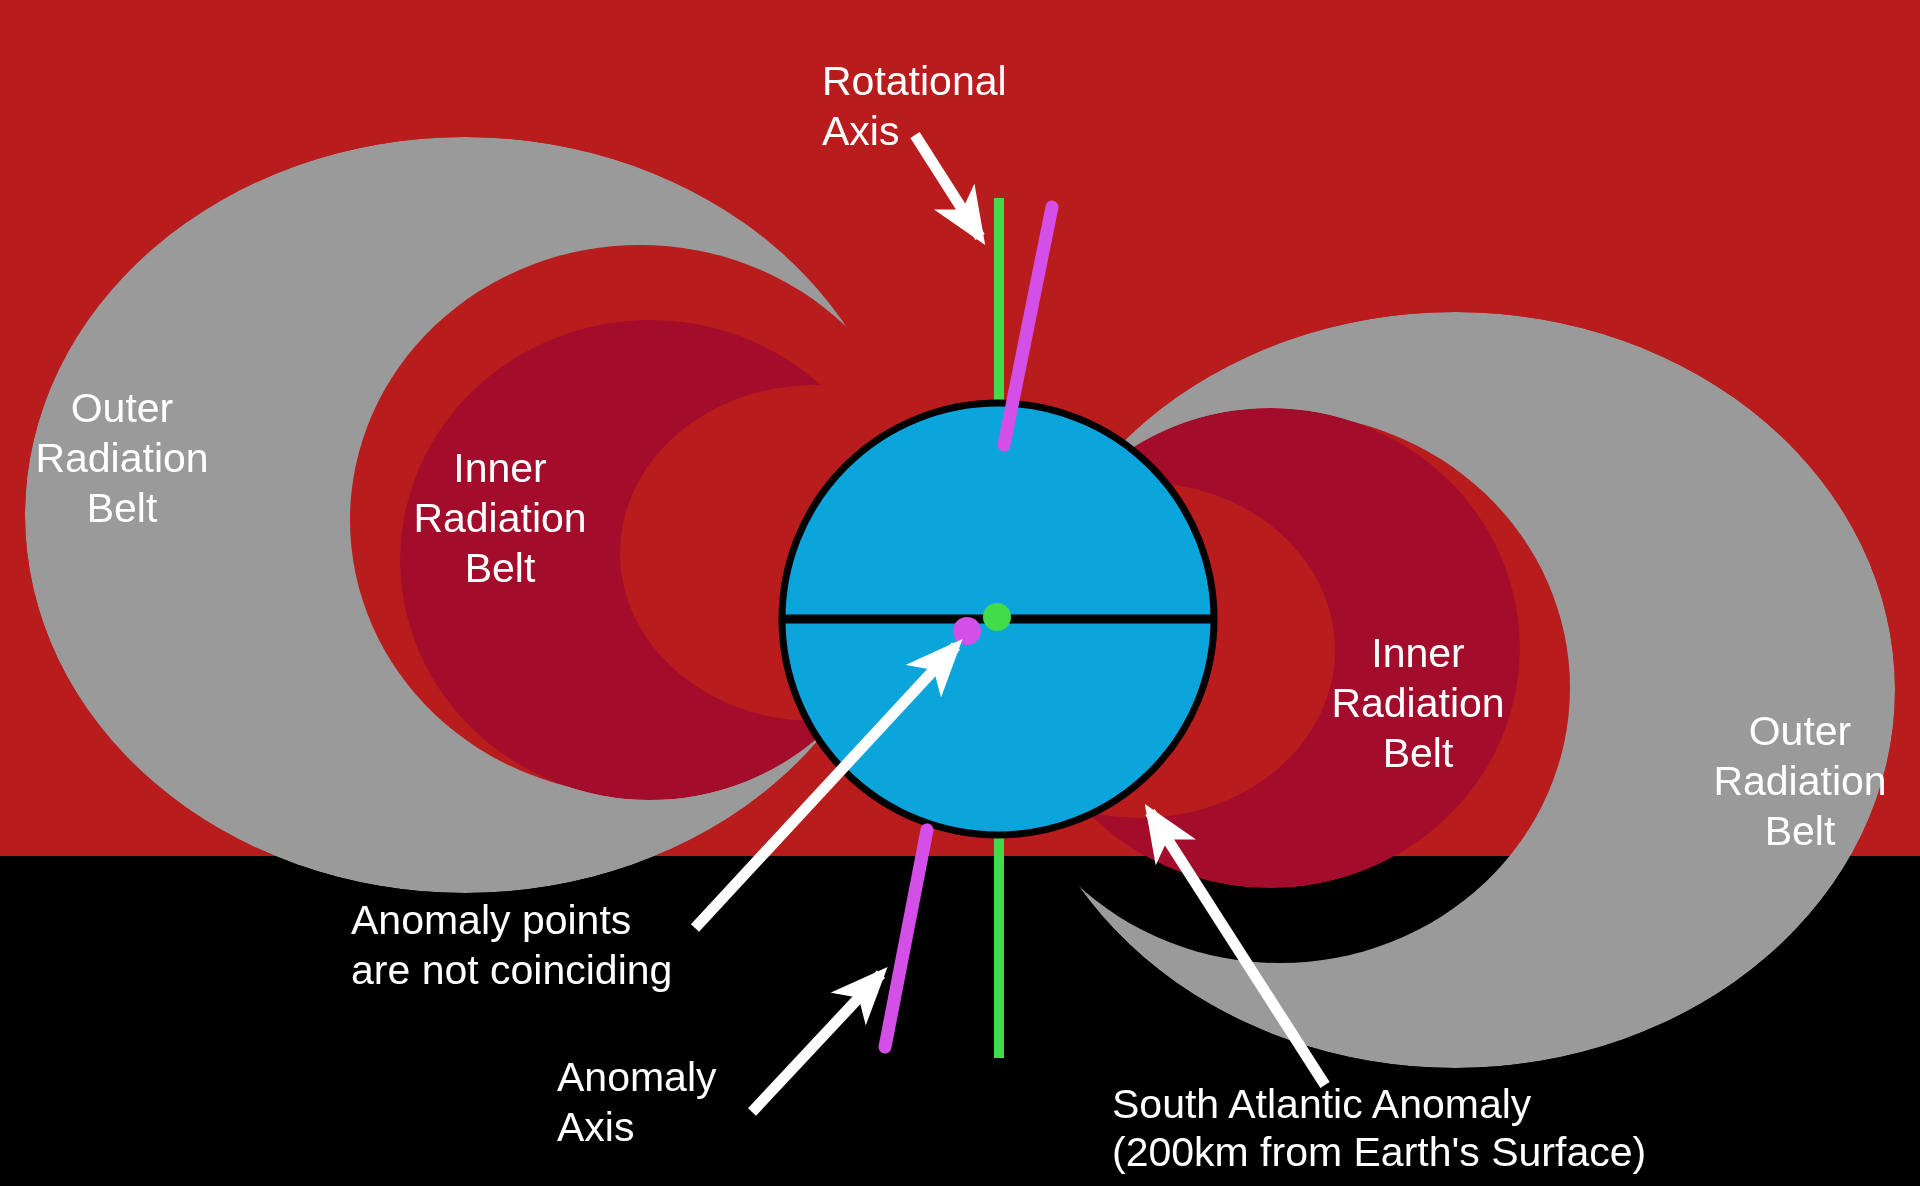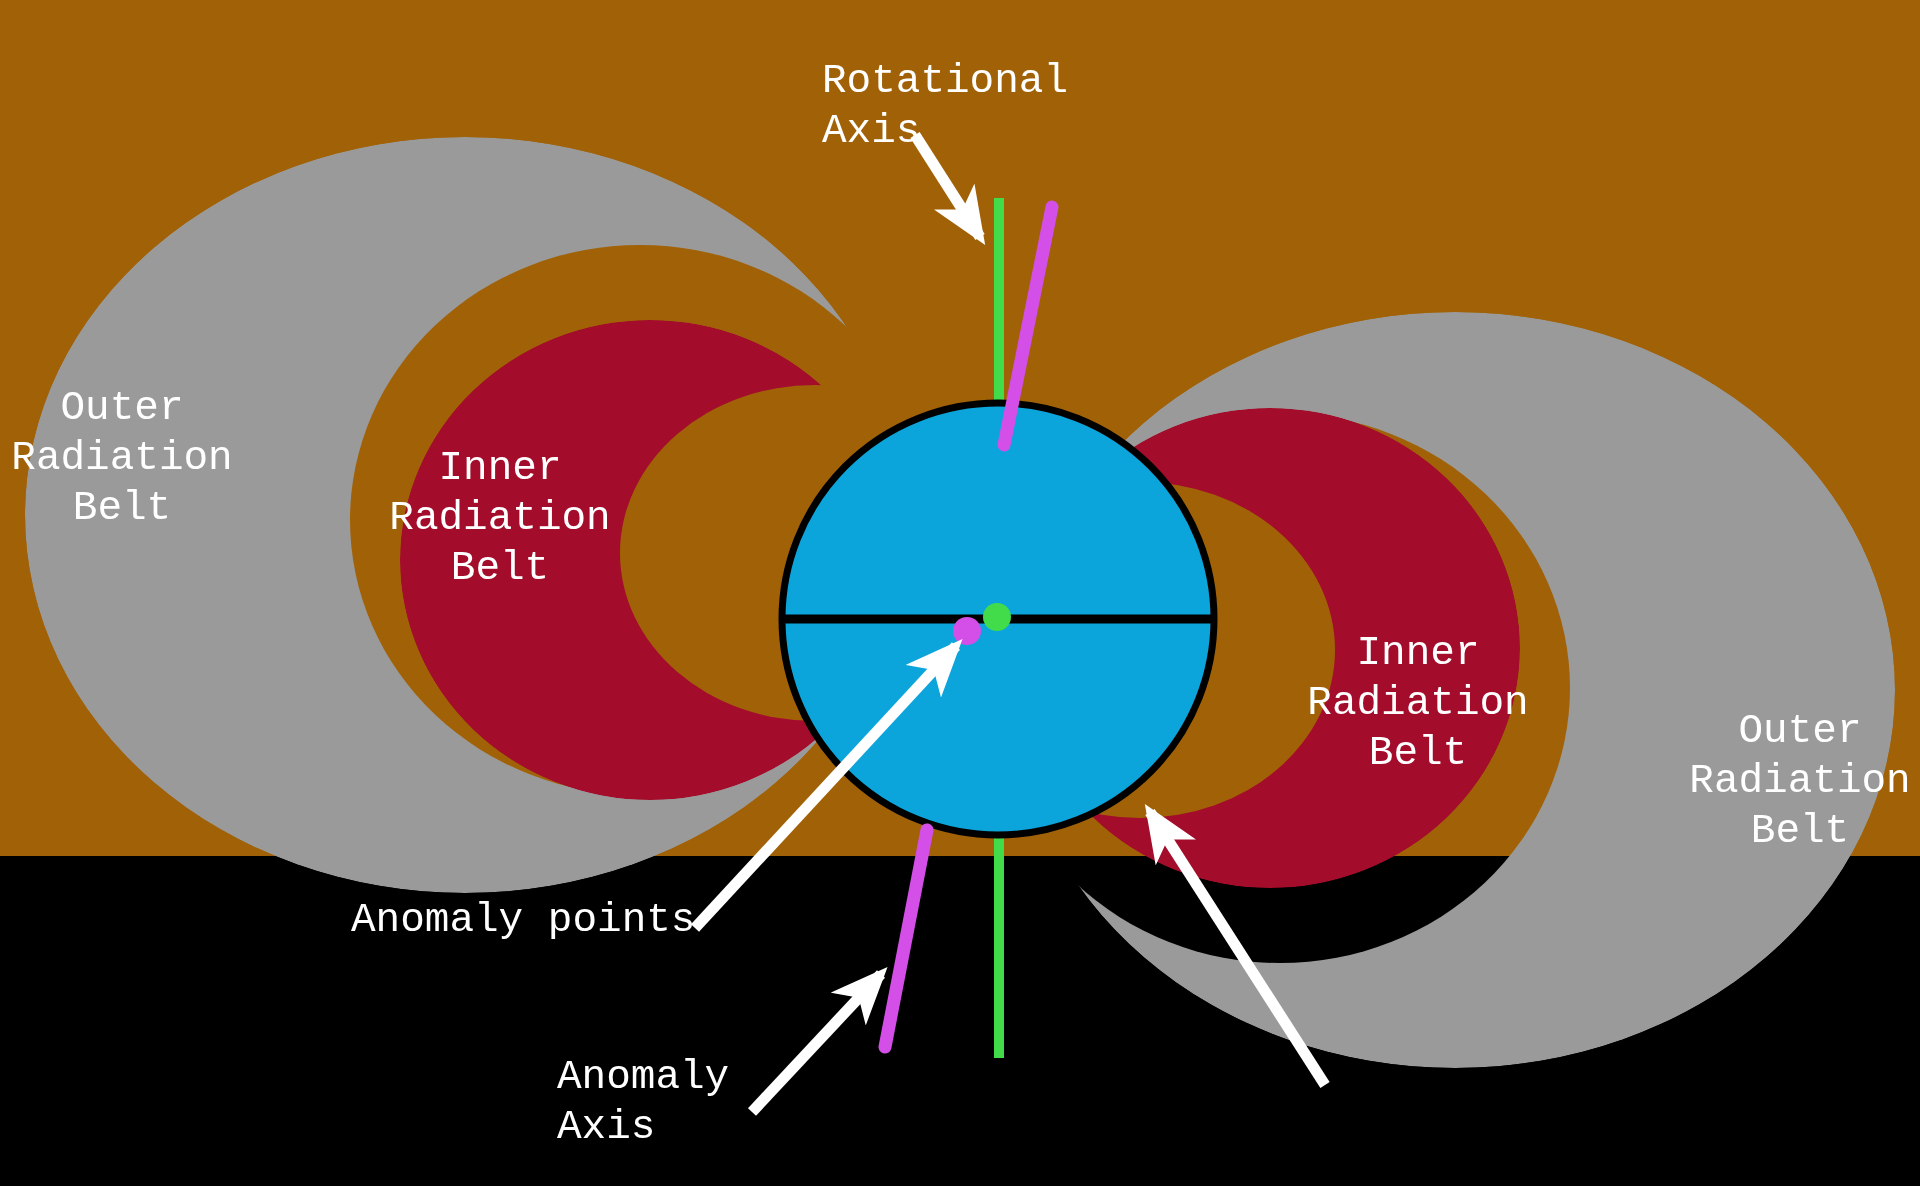--- a/index.html
+++ b/index.html
@@ -7,22 +7,22 @@
     padding: 0;
     background: #000;
     width: 1920px;
     height: 1186px;
     overflow: hidden;
   }
   #stage {
     position: relative;
     width: 1920px;
     height: 856px;
-    background: #a16207;
-    font-family: Liberation Mono, monospace;
+    background: #b91c1c;
+    font-family: Liberation Sans, sans-serif;
   }
   #diagram {
     position: absolute;
     left: 0;
     top: 0;
     width: 1920px;
     height: 1186px;
     display: block;
   }
   .label {
@@ -104,21 +104,26 @@
   </div>
 
   <div class="label centered" style="left:1650px; top:706px; width:300px;">
     <div>Outer</div>
     <div>Radiation</div>
     <div>Belt</div>
   </div>
 
   <div class="label" style="left:351px; top:895px;">
     <div>Anomaly points</div>
+    <div>are not coinciding</div>
   </div>
 
   <div class="label" style="left:557px; top:1052px;">
     <div>Anomaly</div>
     <div>Axis</div>
   </div>
 
+  <div class="label tight" style="left:1112px; top:1080px;">
+    <div>South Atlantic Anomaly</div>
+    <div>(200km from Earth's Surface)</div>
+  </div>
 
 </div>
 
 </body></html>

